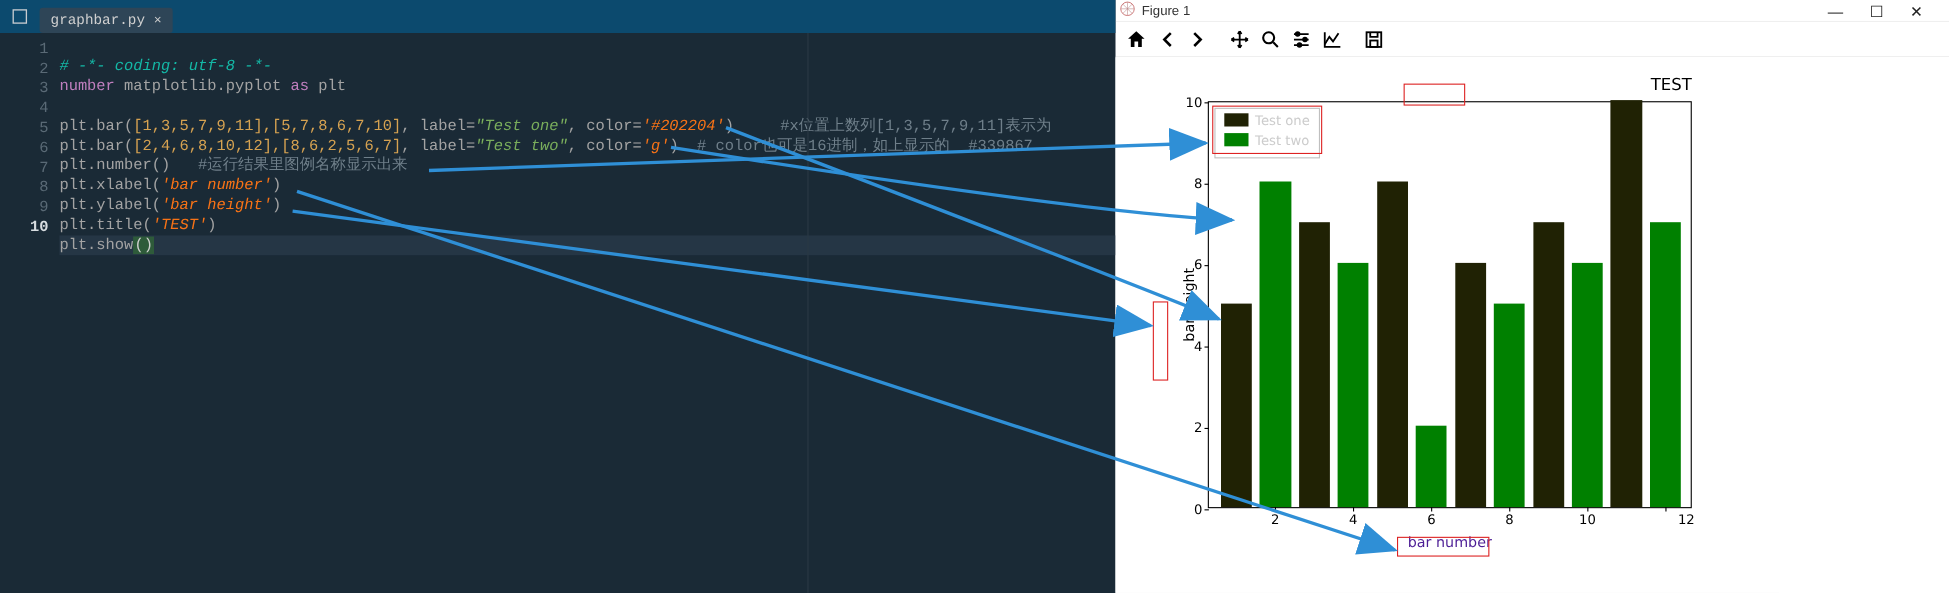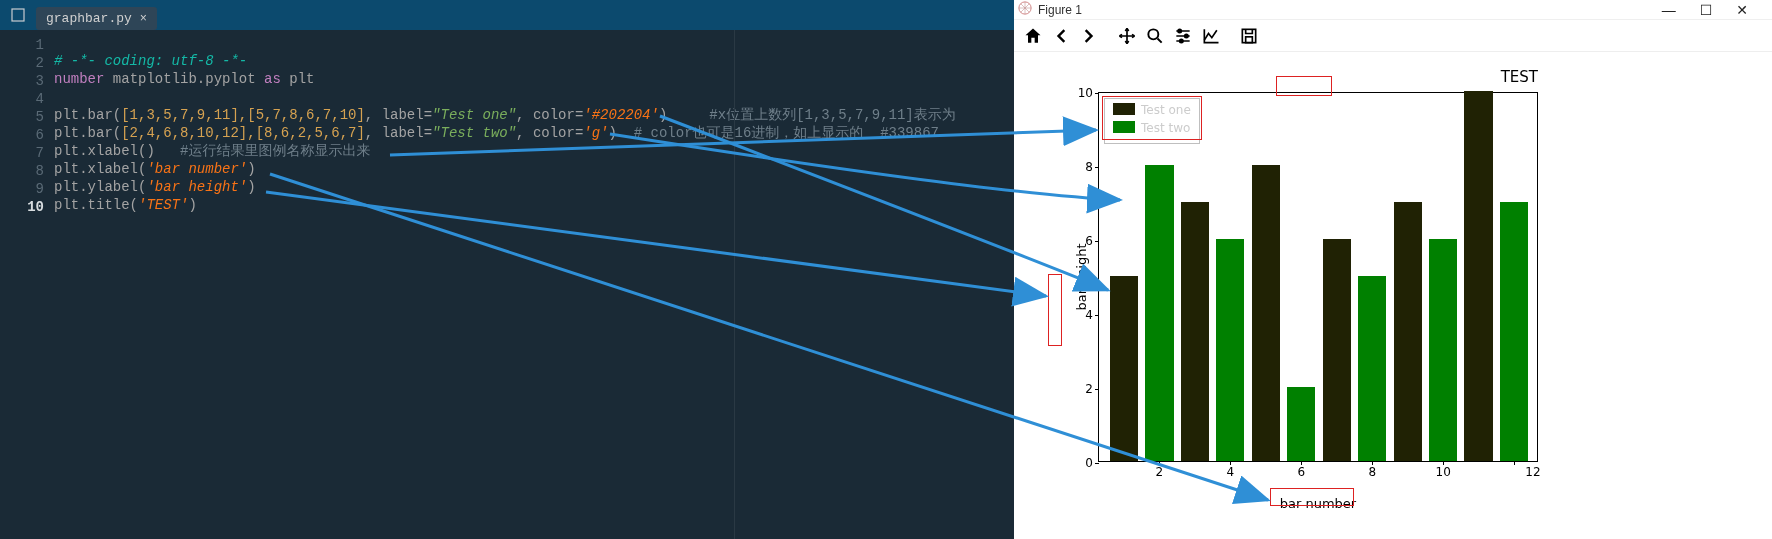--- a/index.html
+++ b/index.html
@@ -174,24 +174,24 @@
     top:50%;
     transform:translateY(-50%) rotate(-90deg);
     transform-origin:center;
     font-size:13px;
     color:#000;
   }
   .xlabel {
     position:absolute;
     left:0; right:0;
     top:100%;
-    margin-top:34px;
+    margin-top:24px;
     text-align:center;
     font-size:13px;
-    color:#000000;
+    color:#4c1d95;
   }
   .legend {
     position:absolute;
     left:6px;
     top:6px;
     border:1px solid #bfbfbf;
     background:#fff;
     padding:4px 8px;
     font-size:12px;
   }
@@ -240,24 +240,25 @@
       <div>8</div>
       <div>9</div>
       <div class="current">10</div>
     </div>
     <div class="code">
 <span class="line"><span class="tok-com"># -*- coding: utf-8 -*-</span></span>
 <span class="line"><span class="tok-kw">number</span><span class="tok-id"> matplotlib.pyplot </span><span class="tok-kw">as</span><span class="tok-id"> plt</span></span>
 <span class="line"></span>
 <span class="line"><span class="tok-id">plt.bar(</span><span class="tok-num">[1,3,5,7,9,11],[5,7,8,6,7,10]</span><span class="tok-id">, label=</span><span class="tok-str">"Test one"</span><span class="tok-id">, color=</span><span class="tok-str2">'#202204'</span><span class="tok-id">)</span><span class="tok-cmt">     #x位置上数列[1,3,5,7,9,11]表示为</span></span>
 <span class="line"><span class="tok-id">plt.bar(</span><span class="tok-num">[2,4,6,8,10,12],[8,6,2,5,6,7]</span><span class="tok-id">, label=</span><span class="tok-str">"Test two"</span><span class="tok-id">, color=</span><span class="tok-str2">'g'</span><span class="tok-id">)</span><span class="tok-cmt">  # color也可是16进制，如上显示的  #339867</span></span>
-<span class="line"><span class="tok-id">plt.xlabel()</span><span class="tok-cmt">   #运行结果里图例名称显示出来</span></span>
+<span class="line"><span class="tok-id">plt.number()</span><span class="tok-cmt">   #运行结果里图例名称显示出来</span></span>
 <span class="line"><span class="tok-id">plt.xlabel(</span><span class="tok-str2">'bar number'</span><span class="tok-id">)</span></span>
 <span class="line"><span class="tok-id">plt.ylabel(</span><span class="tok-str2">'bar height'</span><span class="tok-id">)</span></span>
 <span class="line"><span class="tok-id">plt.title(</span><span class="tok-str2">'TEST'</span><span class="tok-id">)</span></span>
+<span class="line hl"><span class="tok-id">plt.show</span><span class="cursor-box">()</span></span>
       <div class="vrule"></div>
     </div>
   </div>
 </div>
 
 <div class="mpl-win">
   <div class="titlebar">
     <div class="titlebar-left">
       <span>
         <svg width="14" height="14" viewBox="0 0 16 16">

